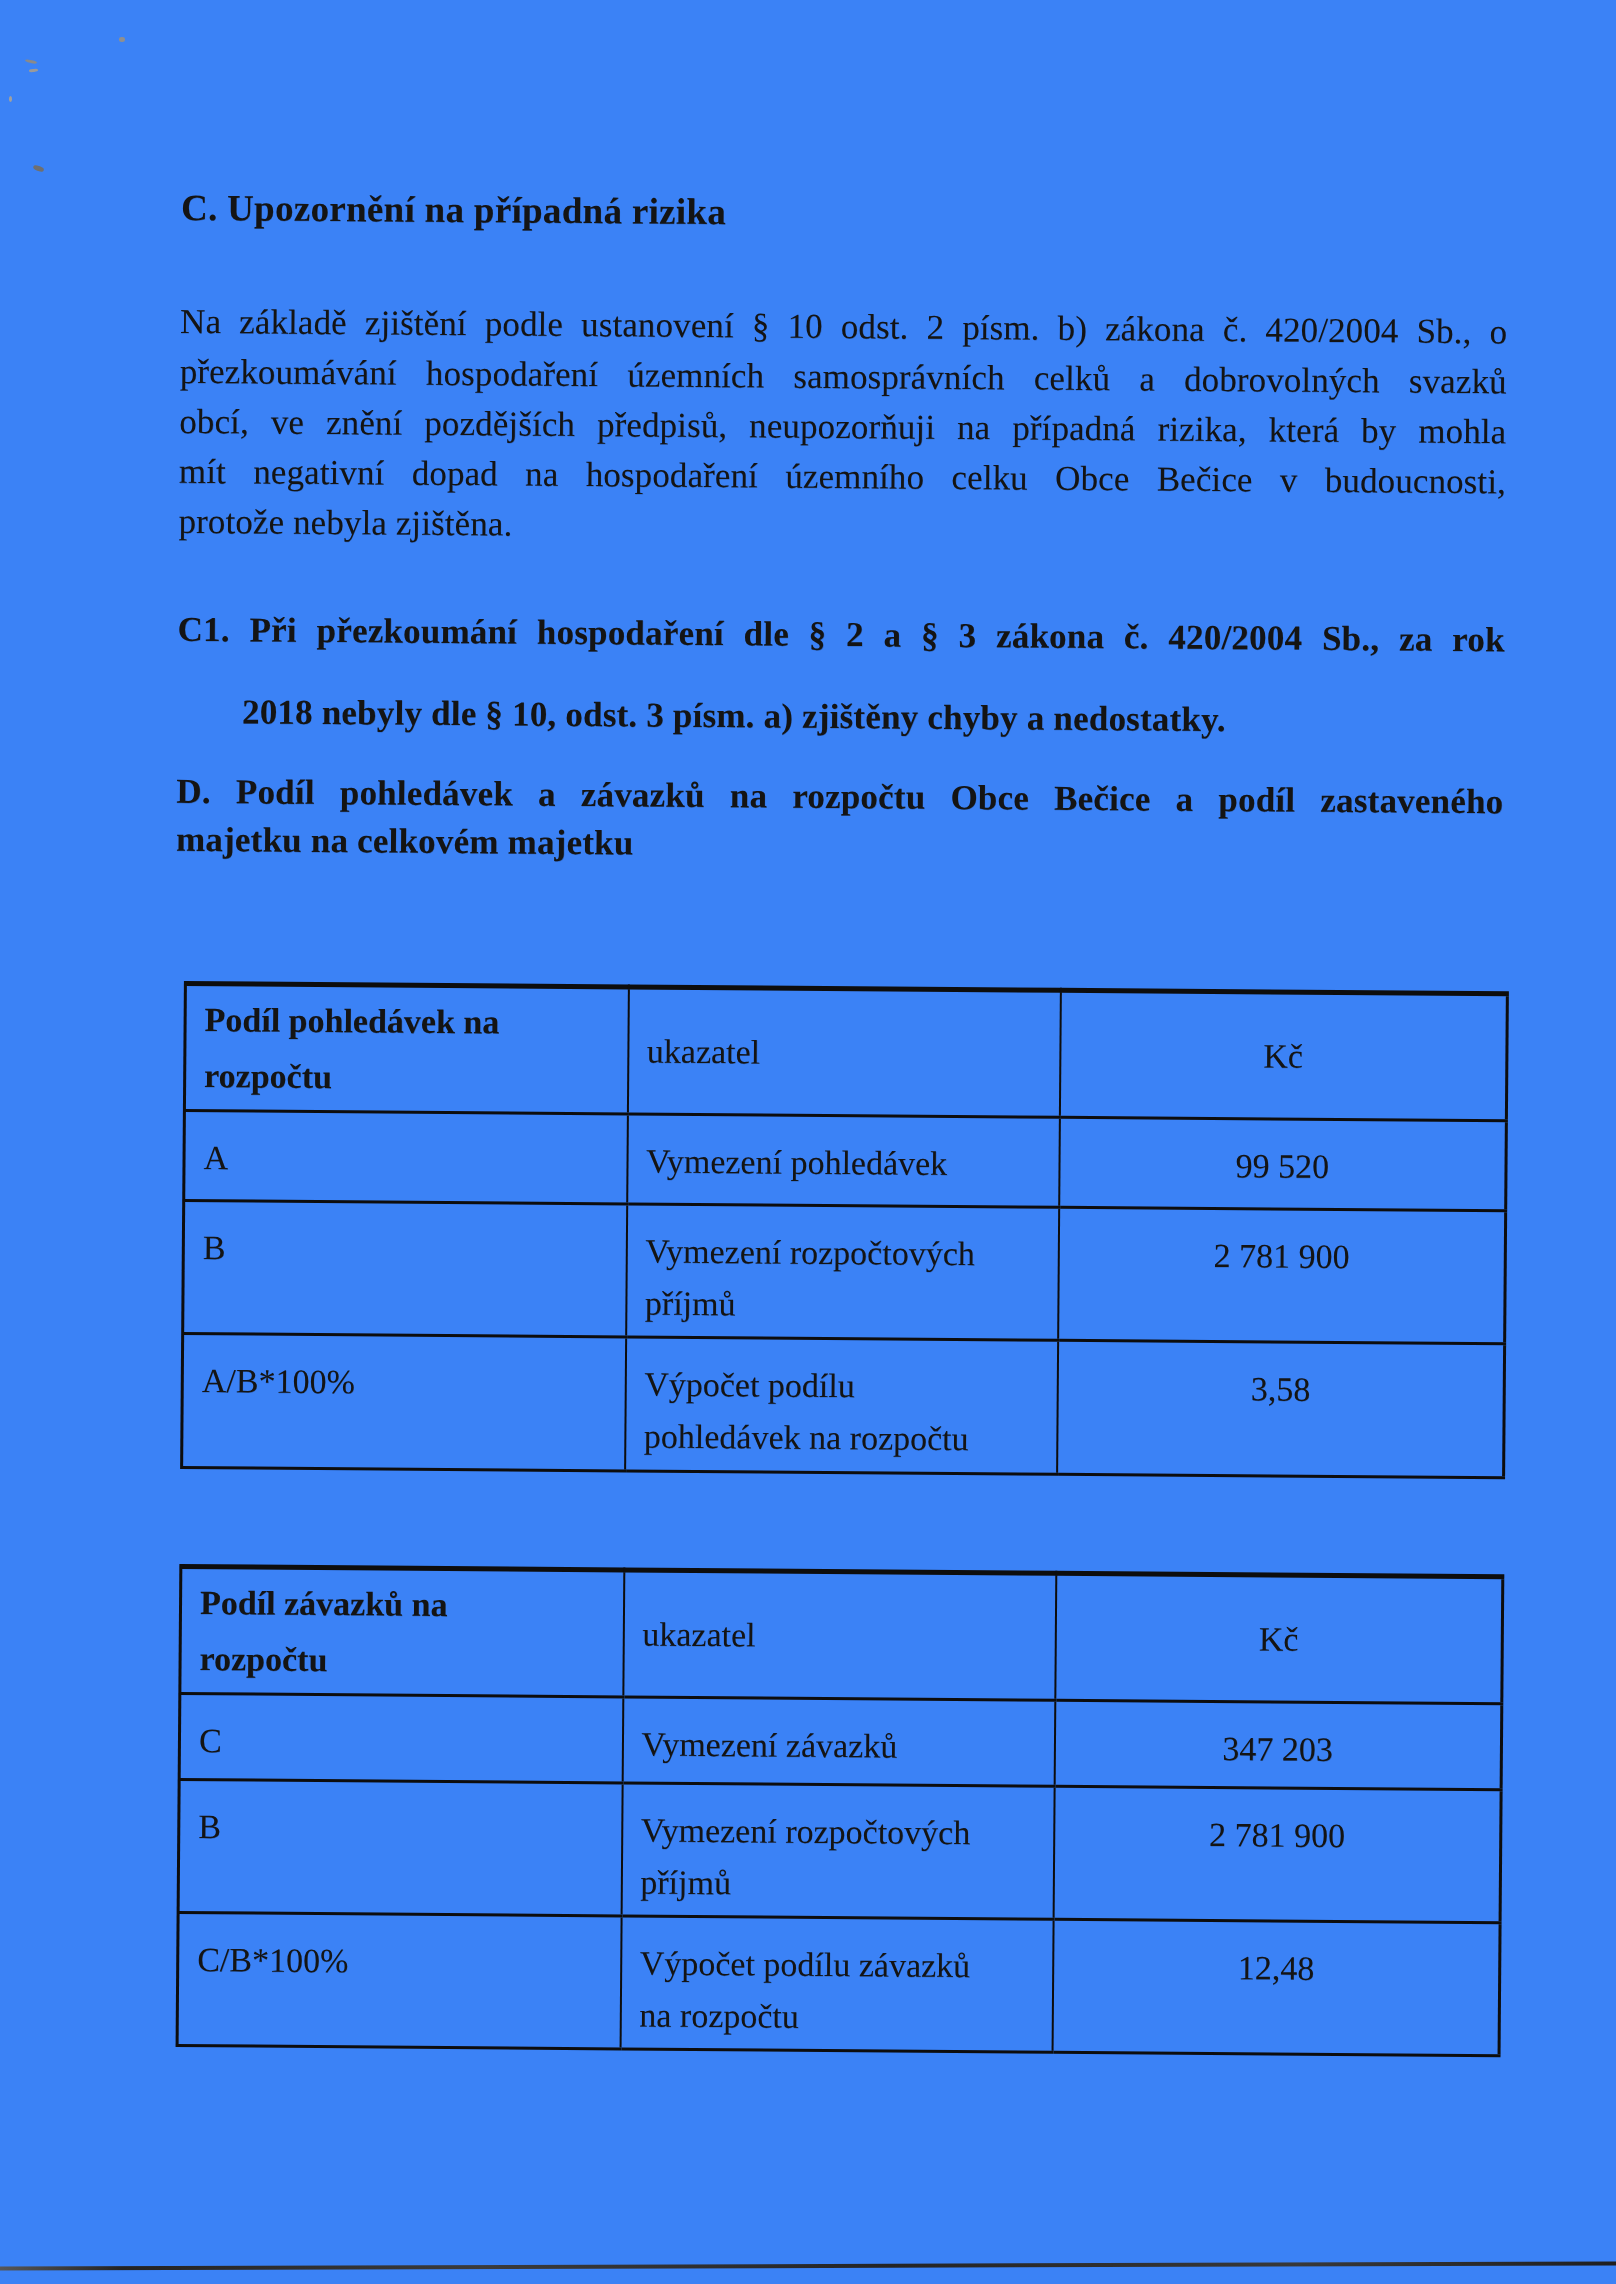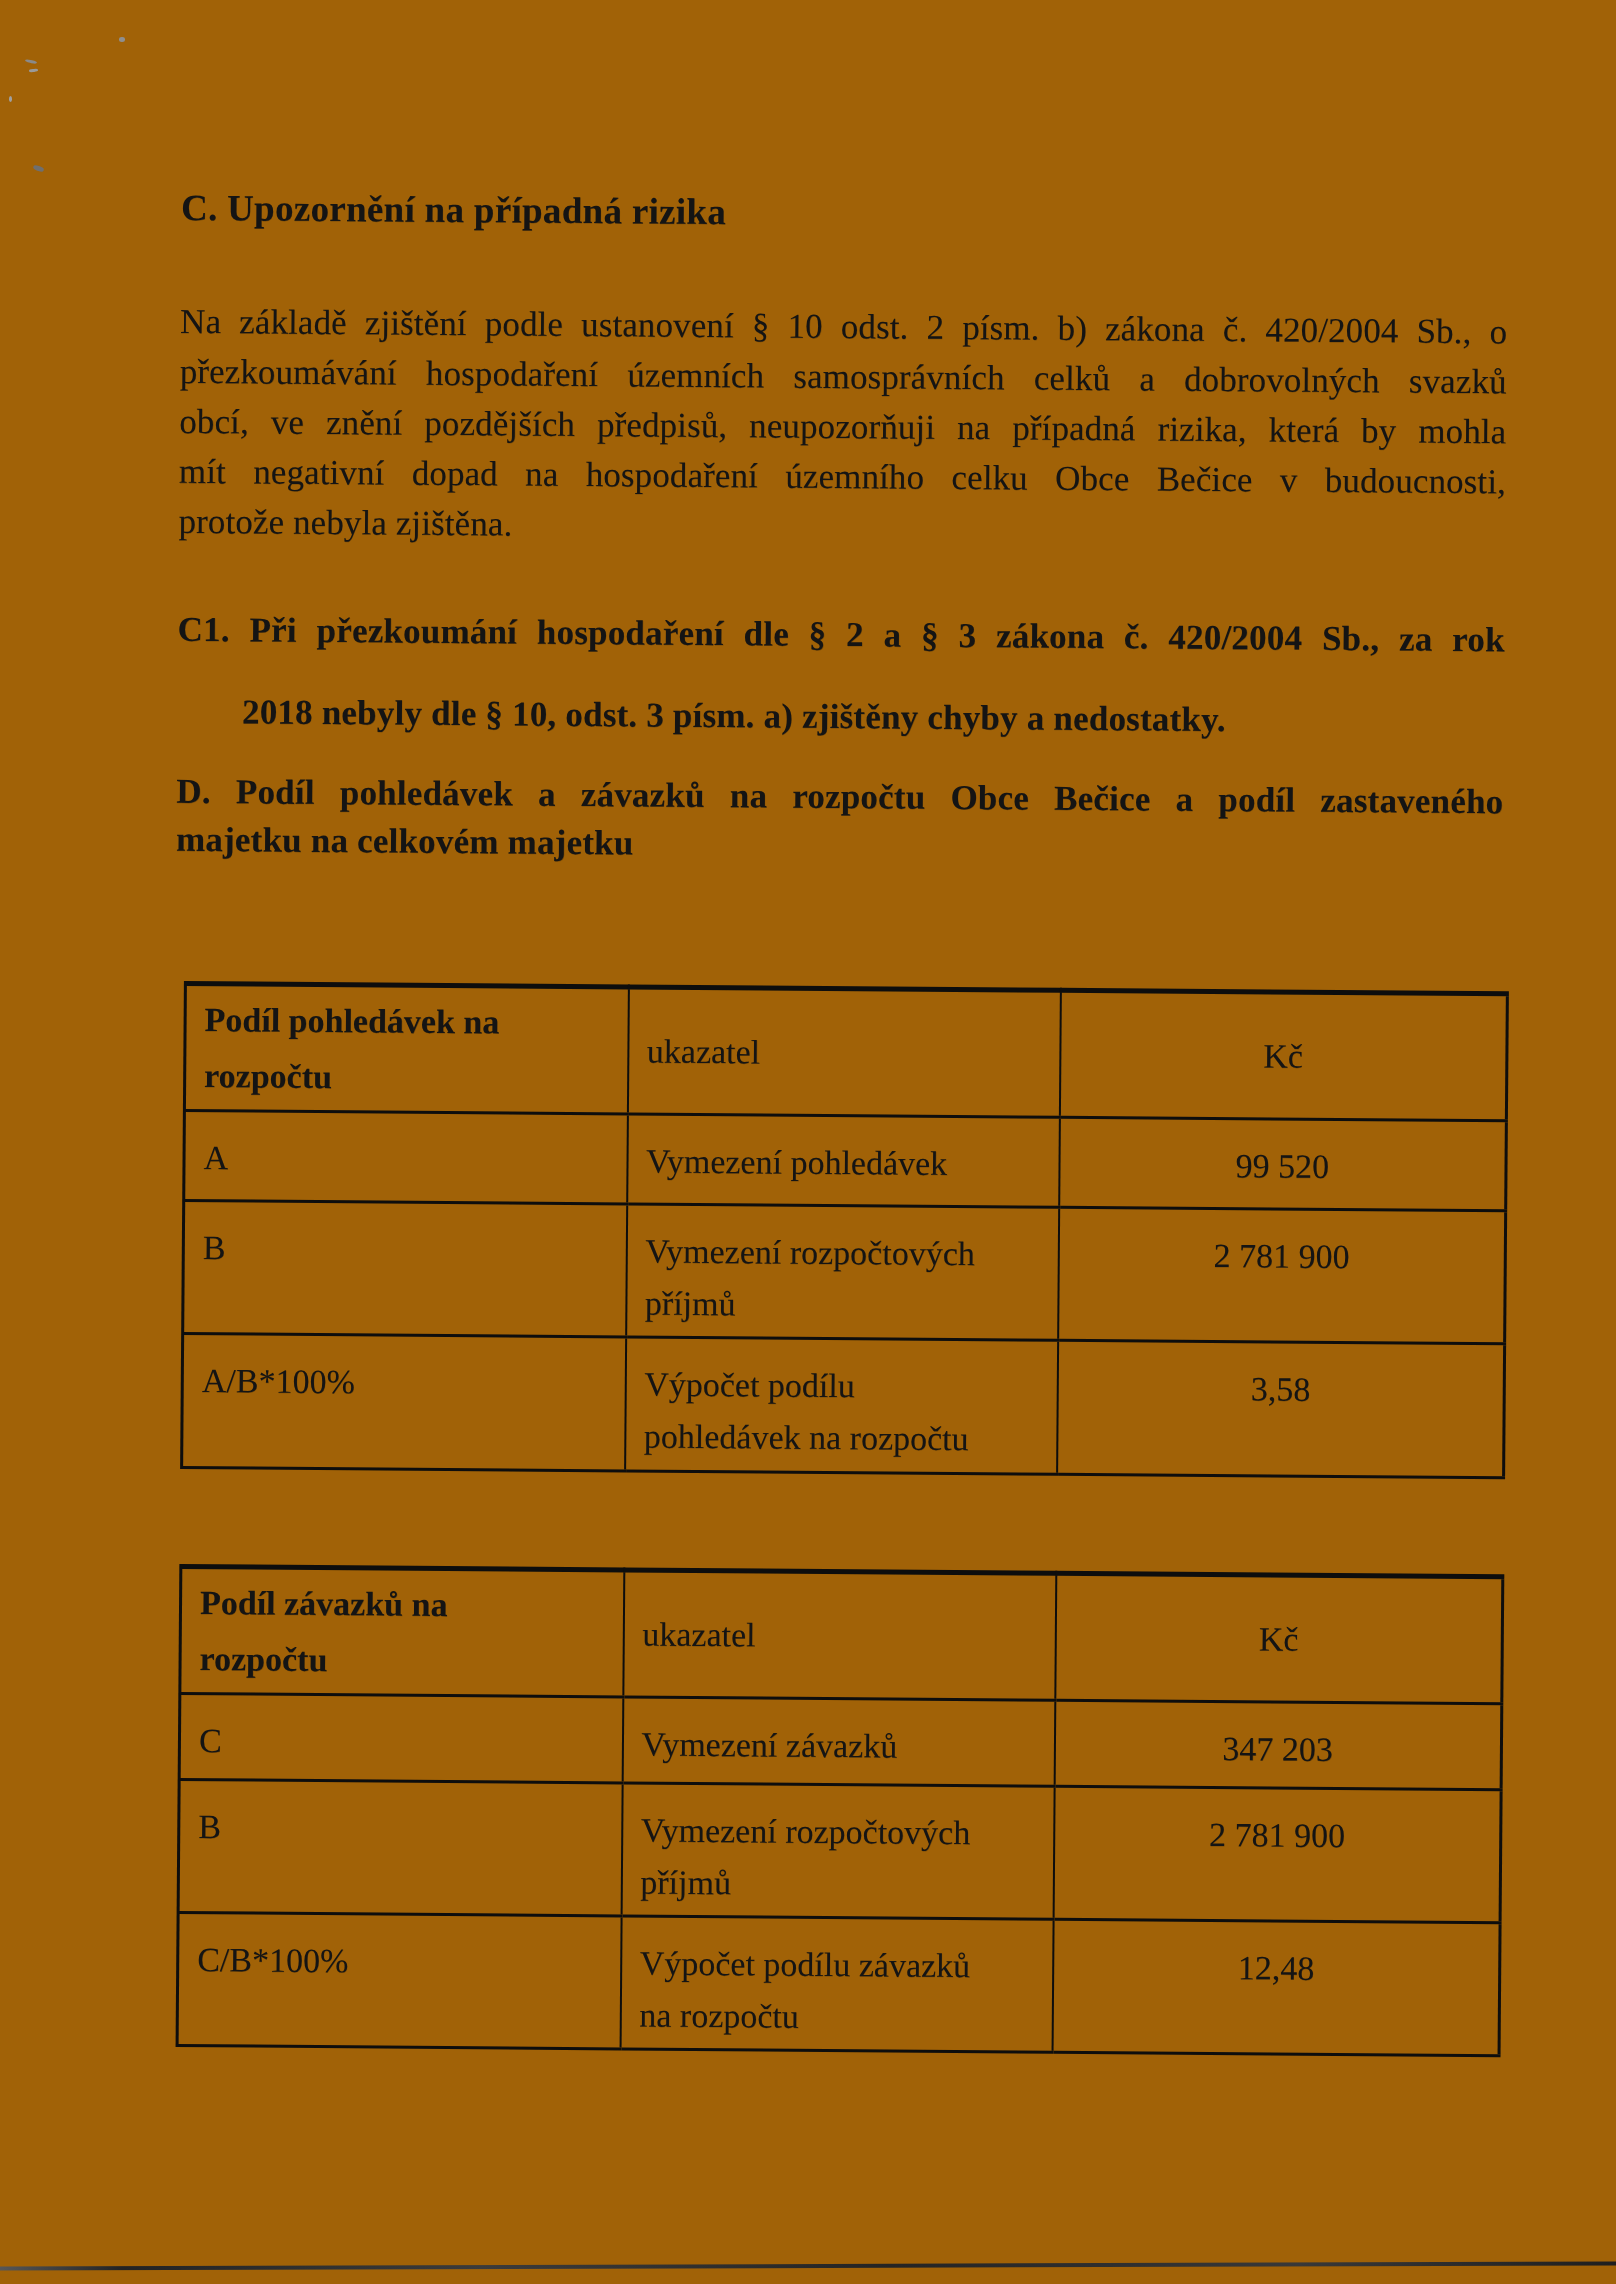--- a/index.html
+++ b/index.html
@@ -1,20 +1,20 @@
 <!DOCTYPE html>
 <html style="font-size:10.4px"><head>
 <meta charset="utf-8">
 <style>
   html,body { margin:0; padding:0; background:#e8e8e6; }
   .page {
     position:relative;
     width:1617px; height:2284px;
     margin:0 auto;
-    background:#a16207;
+    background:#3b82f6;
     overflow:hidden;
     font-family:"Liberation Serif","DejaVu Serif",serif;
     color:#141414;
     text-shadow:0.3px 0.5px 0.6px rgba(15,15,15,0.28);
   }
   
   .skew {
     position:absolute; inset:0;
     transform:rotate(0.45deg);
     transform-origin:196px 209px;

